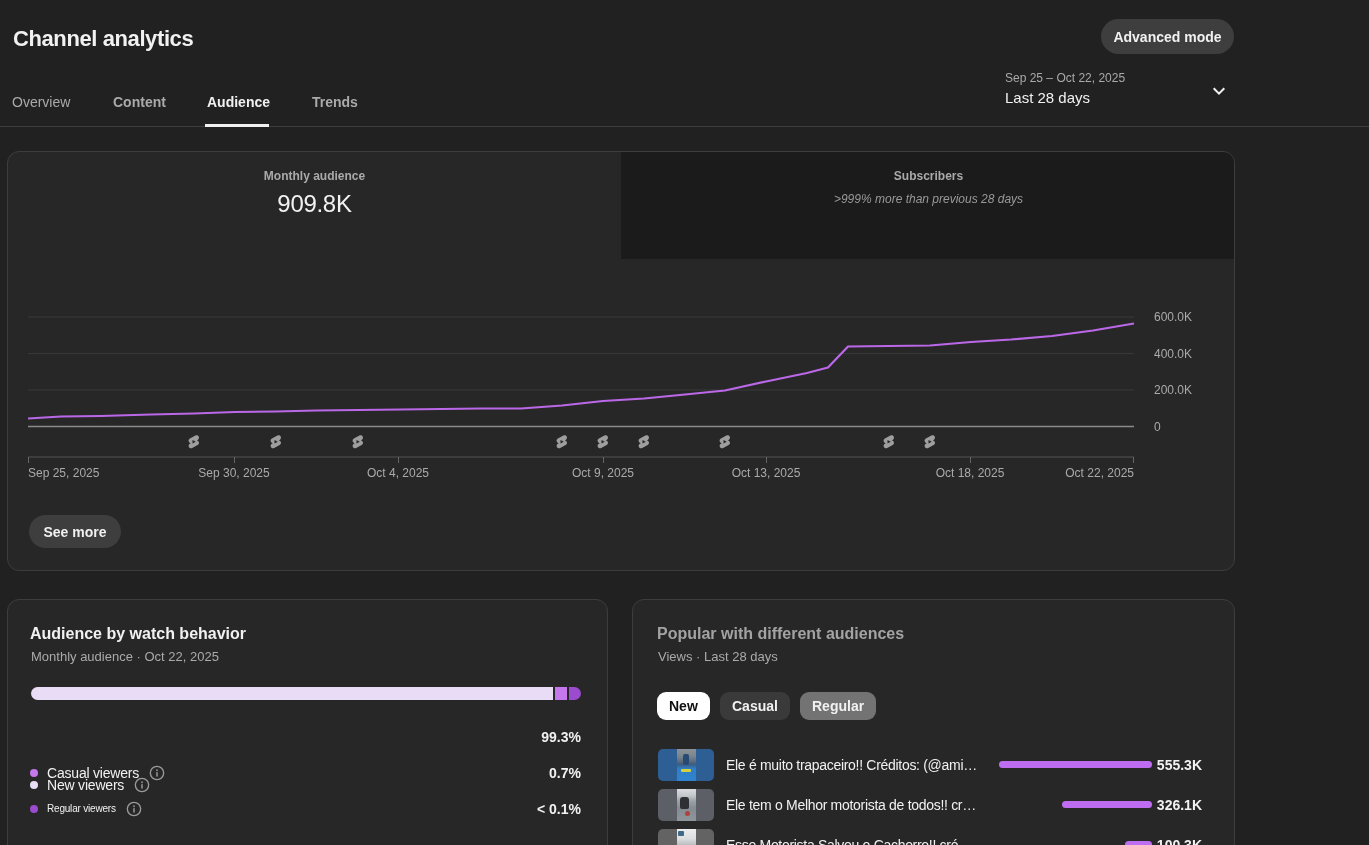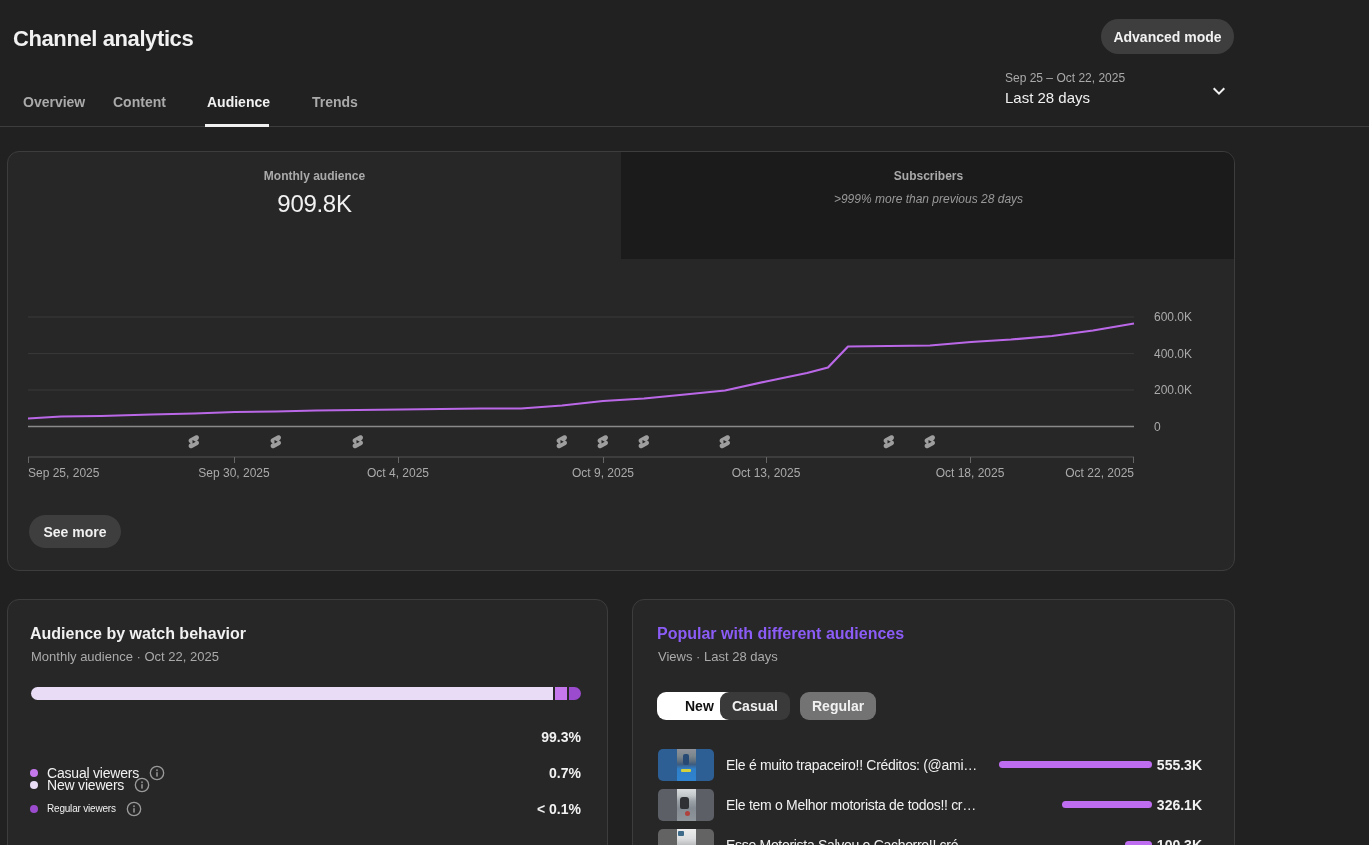--- a/index.html
+++ b/index.html
@@ -13,21 +13,21 @@
 </head>
 <body>
 <div class="abs" style="left:0;top:0;width:1369px;height:845px;">
 
   <div class="abs" style="left:1101px;top:19px;width:133px;height:35px;background:#3e3e3e;border-radius:18px;display:flex;align-items:center;justify-content:center;">
     <span class="white" style="font-size:14px;font-weight:700;">Advanced mode</span>
   </div>
   <div class="abs white" style="left:13px;top:26px;font-size:22px;font-weight:700;letter-spacing:-0.4px;">Channel analytics</div>
 
   <div class="abs" style="left:0;top:126px;width:1369px;height:1px;background:#3d3d3d;"></div>
-  <div class="abs gray" style="left:23px;top:94px;font-size:14px;font-weight:700;">Overview</div>
+  <div class="abs gray" style="left:12px;top:94px;font-size:14px;font-weight:400;">Overview</div>
   <div class="abs gray" style="left:113px;top:94px;font-size:14px;font-weight:700;">Content</div>
   <div class="abs white" style="left:207px;top:94px;font-size:14px;font-weight:700;">Audience</div>
   <div class="abs" style="left:205px;top:124px;width:64px;height:3px;background:#f1f1f1;"></div>
   <div class="abs gray" style="left:312px;top:94px;font-size:14px;font-weight:700;">Trends</div>
 
   <div class="abs gray" style="left:1005px;top:71px;font-size:12px;">Sep 25 – Oct 22, 2025</div>
   <div class="abs white" style="left:1005px;top:89px;font-size:15px;text-align:right;">Last 28 days</div>
   <svg class="abs" style="left:1207px;top:79px;" width="24" height="24" viewBox="0 0 24 24">
     <path d="M6.7 9.3 12 14.6 17.3 9.3" stroke="#f1f1f1" stroke-width="2" fill="none"></path>
   </svg>
@@ -134,24 +134,24 @@
       <svg width="16" height="16" viewBox="0 0 24 24" style="margin-left:10px;">
           <circle cx="12" cy="12" r="10" fill="none" stroke="#9a9a9a" stroke-width="2"></circle>
           <rect x="10.9" y="10.8" width="2.2" height="6.6" fill="#9a9a9a"></rect>
           <rect x="10.9" y="6.6" width="2.2" height="2.6" fill="#9a9a9a"></rect>
         </svg>
     </div>
     <div class="abs white" style="right:26px;top:201px;font-size:14px;font-weight:700;">&lt; 0.1%</div>
   </div>
 
   <div class="card" style="left:632px;top:599px;width:603px;height:280px;">
-    <div style="position:absolute;left:24px;top:25px;font-size:16px;font-weight:700;color:#8b5cf6;">Popular with different audiences</div>
+    <div style="position:absolute;left:24px;top:25px;font-size:16px;font-weight:700;color:#a3a3a3;">Popular with different audiences</div>
     <div class="abs gray" style="left:25px;top:49px;font-size:13px;">Views · Last 28 days</div>
 
-    <div class="abs" style="left:24px;top:92px;height:28px;padding:0 28px;background:#ffffff;border-radius:9px;display:flex;align-items:center;">
+    <div class="abs" style="left:24px;top:92px;height:28px;padding:0 12px;background:#ffffff;border-radius:9px;display:flex;align-items:center;">
       <span style="font-size:14px;font-weight:700;color:#0f0f0f;">New</span>
     </div>
     <div class="abs" style="left:87px;top:92px;height:28px;padding:0 12px;background:#3a3a3a;border-radius:9px;display:flex;align-items:center;">
       <span class="white" style="font-size:14px;font-weight:700;">Casual</span>
     </div>
     <div class="abs" style="left:167px;top:92px;height:28px;padding:0 12px;background:#737373;border-radius:9px;display:flex;align-items:center;">
       <span class="white" style="font-size:14px;font-weight:700;">Regular</span>
     </div>
 
     <div class="abs" style="left:25px;top:149px;width:56px;height:32px;border-radius:5px;overflow:hidden;background:#2d5f95;">

